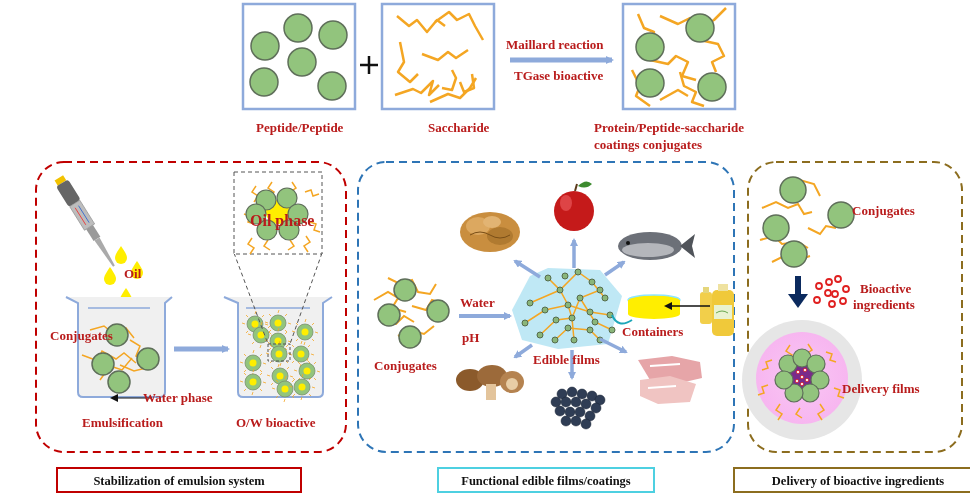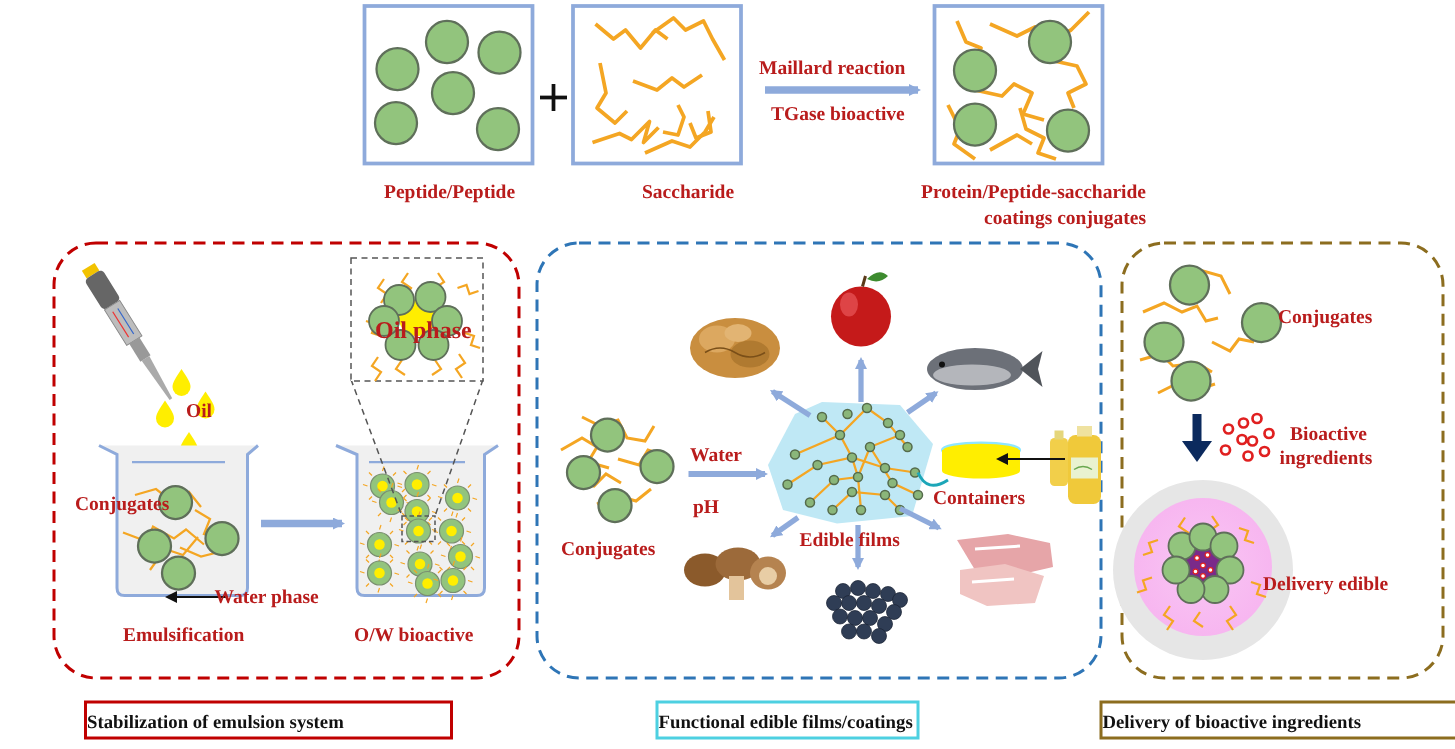--- a/index.html
+++ b/index.html
@@ -1,20 +1,20 @@
 <!DOCTYPE html>
 <html><head>
 <meta charset="utf-8">
 <style>
   html,body{margin:0;padding:0;background:#fff;}
   body{width:970px;height:499px;position:relative;overflow:hidden;font-family:"Liberation Serif","DejaVu Serif",serif;}
   #canvas{position:absolute;left:0;top:0;width:970px;height:499px;}
   .lbl{position:absolute;font-family:"Liberation Serif","DejaVu Serif",serif;font-weight:bold;color:#b91c1c;font-size:13px;white-space:nowrap;line-height:1.2;}
-  .center{text-align:right;}
-  .caption-box{position:absolute;height:26px;line-height:24px;box-sizing:border-box;font-family:"Liberation Serif","DejaVu Serif",serif;font-weight:bold;font-size:12.5px;color:#111;background:#fff;}
+  .center{text-align:left;}
+  .caption-box{position:absolute;height:26px;line-height:24px;box-sizing:border-box;text-align:center;font-family:"Liberation Serif","DejaVu Serif",serif;font-weight:bold;font-size:12.5px;color:#111;background:#fff;}
 </style>
 </head>
 <body>
 
 <svg id="canvas" width="970" height="499" viewBox="0 0 970 499">
   <defs>
     <marker id="arrBlue" markerWidth="8" markerHeight="8" refX="6" refY="4" orient="auto" markerUnits="userSpaceOnUse">
       <path d="M0,0 L8,4 L0,8 z" fill="#8eaadb"></path>
     </marker>
     <marker id="arrBlack" markerWidth="8" markerHeight="8" refX="6" refY="4" orient="auto" markerUnits="userSpaceOnUse">
@@ -401,17 +401,17 @@
 
 <div class="lbl" style="left:374px;top:358px;">Conjugates</div>
 <div class="lbl" style="left:460px;top:295px;">Water</div>
 <div class="lbl" style="left:462px;top:330px;">pH</div>
 <div class="lbl" style="left:533px;top:352px;">Edible films</div>
 <div class="lbl" style="left:622px;top:324px;">Containers</div>
 
 <div class="lbl" style="left:852px;top:203px;">Conjugates</div>
 <div class="lbl" style="left:860px;top:281px;">Bioactive</div>
 <div class="lbl" style="left:853px;top:297px;">ingredients</div>
-<div class="lbl" style="left:842px;top:381px;">Delivery edible</div>
+<div class="lbl" style="left:842px;top:381px;">Delivery films</div>
 
 <div class="caption-box" style="left:56px;top:467px;width:246px;border:2px solid #c00000;">Stabilization of emulsion system</div>
-<div class="caption-box" style="left:437px;top:467px;width:176px;border:2px solid #4dd0e1;">Functional edible films/coatings</div>
+<div class="caption-box" style="left:437px;top:467px;width:218px;border:2px solid #4dd0e1;">Functional edible films/coatings</div>
 <div class="caption-box" style="left:733px;top:467px;width:250px;border:2px solid #8c6d1f;">Delivery of bioactive ingredients</div>
 
 </body></html>

